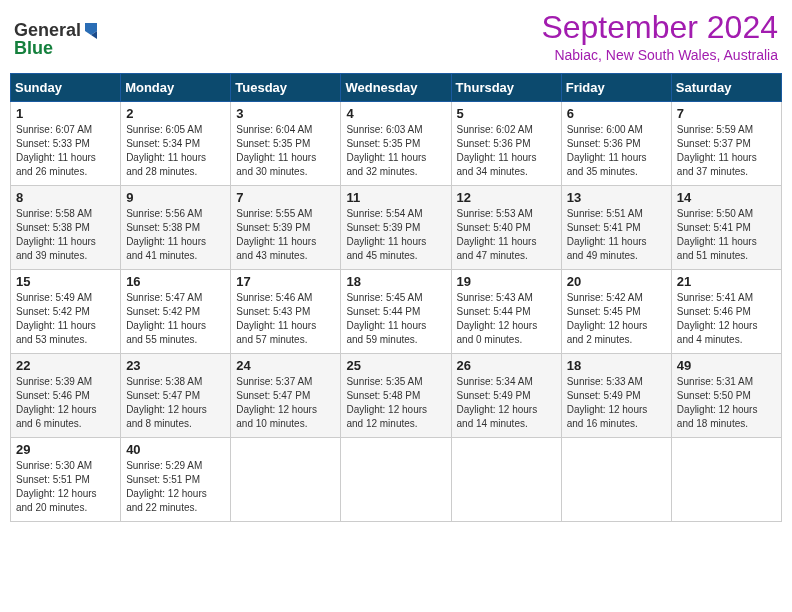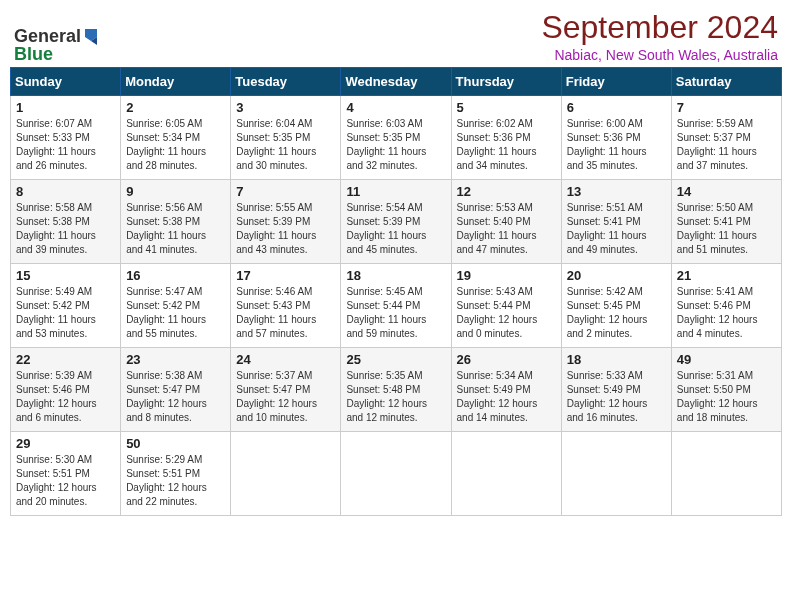--- a/index.html
+++ b/index.html
@@ -6,22 +6,22 @@
     body {
       font-family: Arial, sans-serif;
       background: #fff;
       width: 792px;
       min-height: 612px;
       padding: 10px;
     }
     .header {
       display: flex;
       justify-content: space-between;
-      align-items: flex-end;
-      margin-bottom: 4px;
+      align-items: center;
+      margin-bottom: 10px;
       padding: 0 4px;
     }
     .logo {
       display: flex;
       flex-direction: column;
       align-items: flex-start;
       margin-top: 4px;
     }
     .logo-general {
       font-size: 18px;
@@ -34,21 +34,21 @@
       font-weight: bold;
       color: #15803d;
       line-height: 1;
     }
     .title-block {
       text-align: right;
     }
     .month-title {
       font-size: 32px;
       font-weight: normal;
-      color: #7f1d1d;
+      color: #a21caf;
       line-height: 1.1;
     }
     .location-title {
       font-size: 14px;
       color: #a21caf;
       margin-top: 2px;
     }
     .calendar {
       width: 100%;
       border-collapse: collapse;
@@ -250,21 +250,21 @@
         <span class="day-number">49</span>
         <span class="day-info">Sunrise: 5:31 AM<br>Sunset: 5:50 PM<br>Daylight: 12 hours and 18 minutes.</span>
       </td>
       </tr>
       <tr>
         <td>
         <span class="day-number">29</span>
         <span class="day-info">Sunrise: 5:30 AM<br>Sunset: 5:51 PM<br>Daylight: 12 hours and 20 minutes.</span>
       </td>
         <td>
-        <span class="day-number">50</span>
+        <span class="day-number">40</span>
         <span class="day-info">Sunrise: 5:29 AM<br>Sunset: 5:51 PM<br>Daylight: 12 hours and 22 minutes.</span>
       </td>
         <td class="empty-cell"></td>
         <td class="empty-cell"></td>
         <td class="empty-cell"></td>
         <td class="empty-cell"></td>
         <td class="empty-cell"></td>
       </tr>
     </tbody>
 </table>

